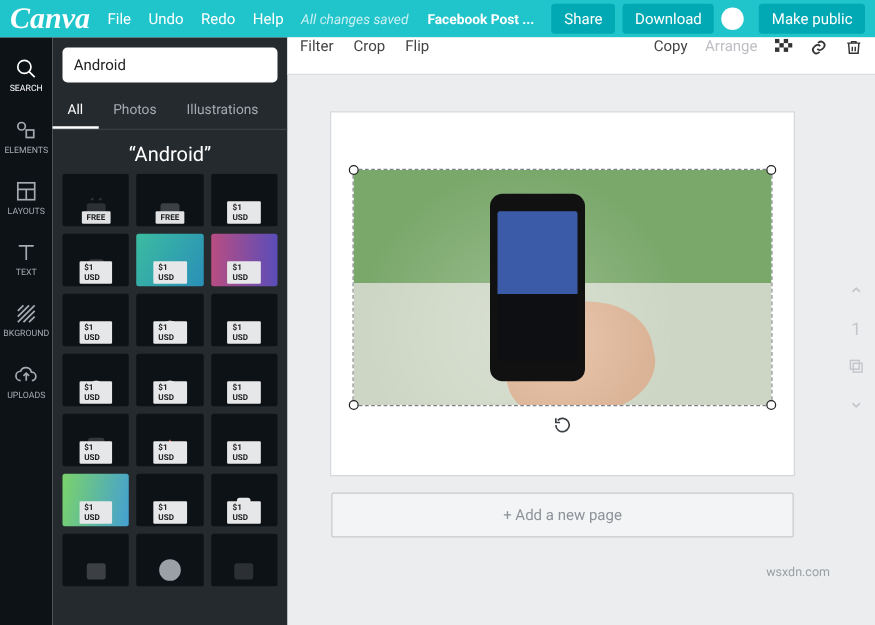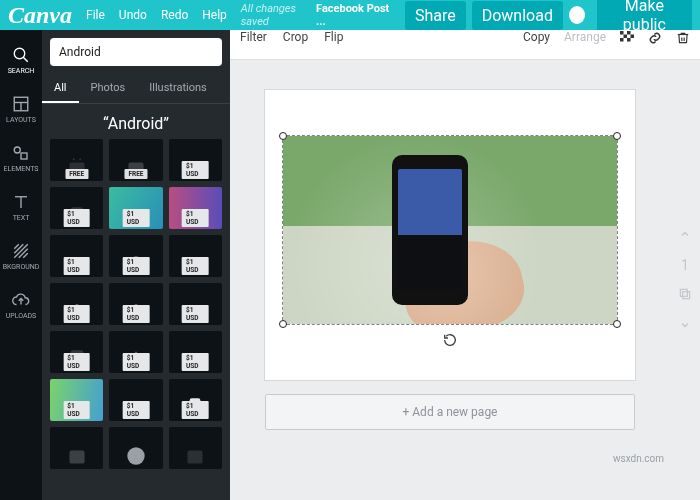--- a/index.html
+++ b/index.html
@@ -6,21 +6,21 @@
   html, body { width: 700px; height: 500px; overflow: hidden; }
   body { display: flex; flex-direction: column; background: #e8e9eb; }
 
   
   .topbar { height: 30px; background: #20c4cb; display: flex; align-items: center; padding: 0 8px; color: #fff; font-size: 12px; }
   .brand { font-family: Georgia, "Times New Roman", serif; font-weight: bold; font-style: italic; font-size: 24px; margin-right: 14px; }
   .menu-item { margin-right: 14px; cursor: pointer; }
   .saved { opacity: .75; font-style: italic; font-size: 11px; }
   .top-spacer { flex: 1; }
   .doc-title { font-weight: bold; font-size: 11px; margin-right: 8px; }
-  .btn { background: #00a9b3; color: #fff; border: none; padding: 5px 10px; border-radius: 3px; font-size: 16px; margin-left: 6px; cursor: pointer; }
+  .btn { background: #00a9b3; color: #fff; border: none; padding: 5px 10px; border-radius: 3px; font-size: 12px; margin-left: 6px; cursor: pointer; }
   .avatar { width: 18px; height: 18px; border-radius: 50%; background:#fff; margin:0 6px; }
 
   
   .main { flex: 1; display: flex; min-height: 0; }
 
   
   .rail { width: 42px; background: #0d1216; display: flex; flex-direction: column; align-items: flex-end; padding-top: 6px; }
   .rail-item { width: 100%; padding: 10px 0; display: flex; flex-direction: column; align-items: center; color: #a7aab0; font-size: 7px; cursor: pointer; }
   .rail-item.active { color: #fff; }
   .rail-icon { width: 18px; height: 18px; margin-bottom: 3px; }
@@ -93,32 +93,32 @@
   <div class="rail">
     <div class="rail-item active">
       <span class="rail-icon"><svg viewBox="0 0 24 24">
             <circle cx="10" cy="10" r="7"></circle>
             <line x1="15" y1="15" x2="21" y2="21"></line>
           </svg></span>
       <span>SEARCH</span>
     </div>
     <div class="rail-item">
       <span class="rail-icon"><svg viewBox="0 0 24 24">
+            <circle cx="7" cy="8" r="4"></circle>
+            <rect x="12" y="12" width="8" height="8"></rect>
+          </svg></span>
+      <span>ELEMENTS</span>
+    </div>
+    <div class="rail-item">
+      <span class="rail-icon"><svg viewBox="0 0 24 24">
             <rect x="3" y="3" width="18" height="18"></rect>
             <line x1="3" y1="10" x2="21" y2="10"></line>
             <line x1="12" y1="10" x2="12" y2="21"></line>
           </svg></span>
       <span>LAYOUTS</span>
-    </div>
-    <div class="rail-item">
-      <span class="rail-icon"><svg viewBox="0 0 24 24">
-            <circle cx="7" cy="8" r="4"></circle>
-            <rect x="12" y="12" width="8" height="8"></rect>
-          </svg></span>
-      <span>ELEMENTS</span>
     </div>
     <div class="rail-item">
       <span class="rail-icon"><svg viewBox="0 0 24 24">
             <line x1="4" y1="5" x2="20" y2="5"></line>
             <line x1="12" y1="5" x2="12" y2="20"></line>
           </svg></span>
       <span>TEXT</span>
     </div>
     <div class="rail-item">
       <span class="rail-icon"><svg viewBox="0 0 24 24">

